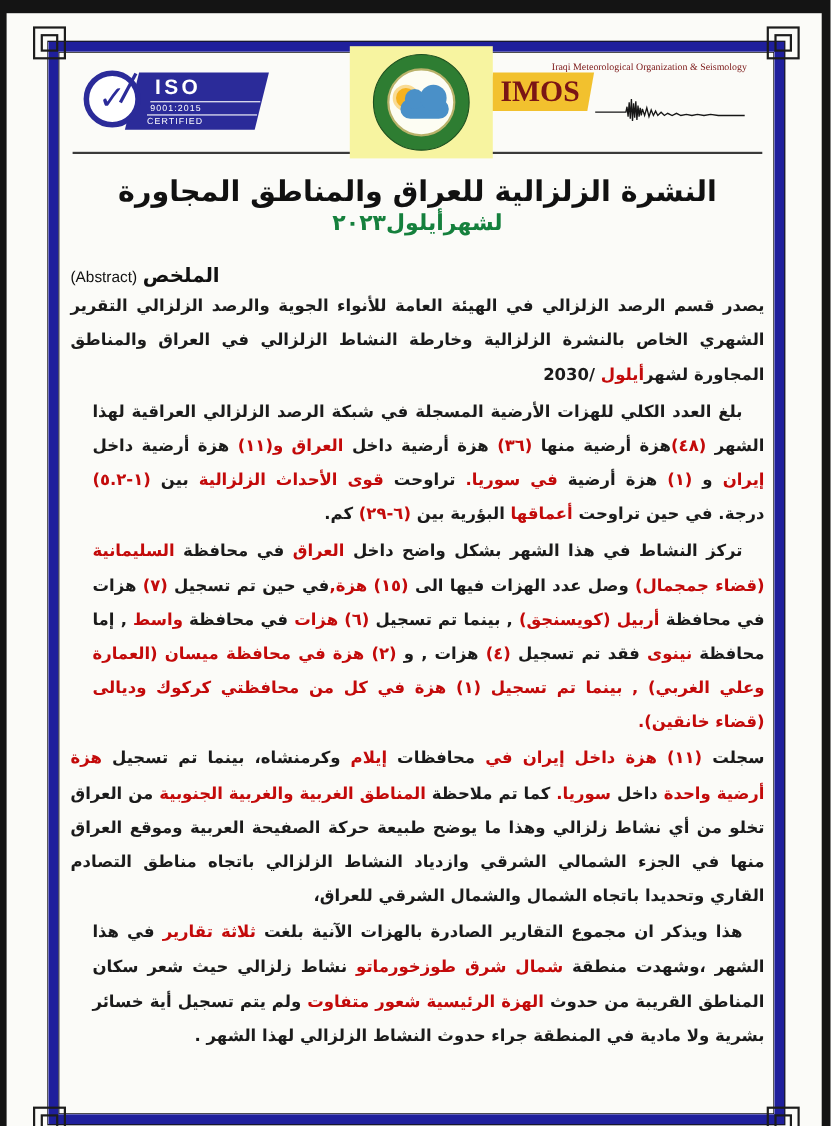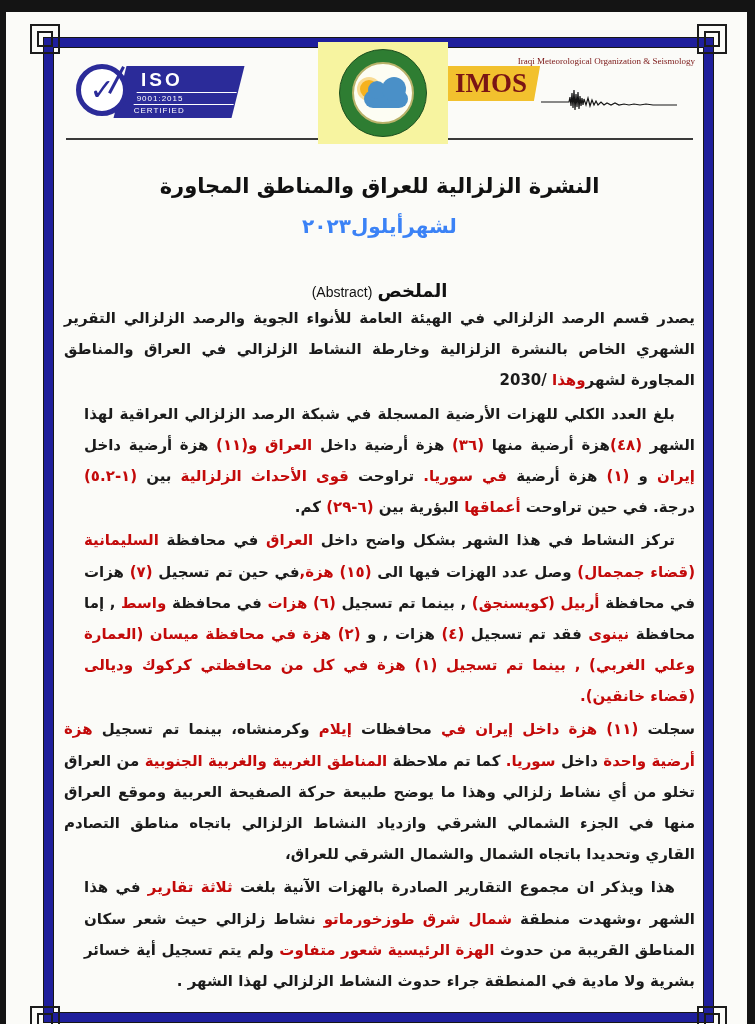--- a/index.html
+++ b/index.html
@@ -61,36 +61,36 @@
   .cloud::before { content:""; position: absolute; left: 4px; top: -9px; width: 18px; height: 18px;
                    background: #4a90c8; border-radius: 50%; }
   .cloud::after { content:""; position: absolute; left: 18px; top: -13px; width: 24px; height: 24px;
                   background: #4a90c8; border-radius: 50%; }
   .sun { position: absolute; left: 6px; top: 16px; width: 18px; height: 18px; border-radius: 50%;
          background: #f5b21e; box-shadow: 0 0 0 3px rgba(245,178,30,.45); }
 
   
   .imos { position: absolute; right: 0; top: 10px; width: 250px; height: 76px;
           font-family: "Liberation Serif", serif; }
-  .imos-name { position: absolute; right: 0; top: 0; font-size: 9px; color: #7a1515;
+  .imos-name { position: absolute; right: 16px; top: 0; font-size: 9px; color: #7a1515;
                white-space: nowrap; }
   .imos-acronym { position: absolute; left: 0; top: 10px; background: #f2c12e;
                   transform: skewX(-10deg); padding: 2px 10px;
                   font-size: 27px; font-weight: bold; color: #7a1515; }
   .imos-acronym span { display: inline-block; transform: skewX(10deg); }
   .imos-wave { position: absolute; left: 96px; top: 28px; }
 
   
-  .doc-title { text-align: center; font-size: 21px; font-weight: bold; color: #111;
-               margin-top: 14px; direction: rtl; }
-  .doc-subtitle { text-align: center; font-size: 20px; font-weight: bold; color: #3b82f6;
-                  margin-top: 16px; direction: rtl; }
+  .doc-title { text-align: center; font-size: 26px; font-weight: bold; color: #111;
+               direction: rtl; }
+  .doc-subtitle { text-align: center; font-size: 20px; font-weight: bold; color: #15803d;
+                  direction: rtl; }
 
   
-  .abstract-heading { direction: rtl; text-align: center; margin-top: 42px; color: #111; }
+  .abstract-heading { direction: rtl; text-align: left; margin-top: 26px; color: #111; }
   .abstract-heading .ar { font-size: 18px; font-weight: bold; }
   .abstract-heading .en { font-size: 14px; font-weight: normal;
                           font-family: "Liberation Sans", sans-serif; }
 
   .body-par { direction: rtl; text-align: justify; font-size: 15px; font-weight: bold;
               color: #1b1b1b; line-height: 2.08; margin-top: 2px; }
   .body-par.indent { text-indent: 20px; margin-left: 20px; }
   .red { color: #c30a0a; }
 </style>
 </head>
@@ -139,20 +139,20 @@
     </div>
 
     <h1 class="doc-title">النشرة الزلزالية للعراق والمناطق المجاورة</h1>
     <h2 class="doc-subtitle">لشهرأيلول٢٠٢٣</h2>
 
     <div class="abstract-heading">
       <span class="ar">الملخص</span>
       <span class="en">(Abstract)</span>
     </div>
 
-    <p class="body-par"><span>يصدر قسم الرصد الزلزالي في الهيئة العامة للأنواء الجوية والرصد الزلزالي التقرير الشهري الخاص بالنشرة الزلزالية وخارطة النشاط الزلزالي في العراق والمناطق المجاورة لشهر</span><span class="red">وهذا</span><span> /2030</span></p>
+    <p class="body-par"><span>يصدر قسم الرصد الزلزالي في الهيئة العامة للأنواء الجوية والرصد الزلزالي التقرير الشهري الخاص بالنشرة الزلزالية وخارطة النشاط الزلزالي في العراق والمناطق المجاورة لشهر</span><span class="red">أيلول</span><span> /2030</span></p>
     <p class="body-par indent"><span>بلغ العدد الكلي للهزات الأرضية المسجلة في شبكة الرصد الزلزالي العراقية لهذا الشهر </span><span class="red">(٤٨)</span><span>هزة أرضية منها </span><span class="red">(٣٦)</span><span> هزة أرضية داخل </span><span class="red">العراق</span><span> </span><span class="red">و(١١)</span><span> هزة أرضية داخل </span><span class="red">إيران</span><span> و </span><span class="red">(١)</span><span> هزة أرضية </span><span class="red">في سوريا.</span><span> تراوحت </span><span class="red">قوى الأحداث الزلزالية</span><span> بين </span><span class="red">(١-٥.٢)</span><span> درجة. في حين تراوحت </span><span class="red">أعماقها</span><span> البؤرية بين </span><span class="red">(٦-٢٩)</span><span> كم.</span></p>
     <p class="body-par indent"><span>تركز النشاط في هذا الشهر بشكل واضح داخل </span><span class="red">العراق</span><span> في محافظة </span><span class="red">السليمانية (قضاء جمجمال)</span><span> وصل عدد الهزات فيها الى </span><span class="red">(١٥) هزة,</span><span>في حين تم تسجيل </span><span class="red">(٧)</span><span> هزات في محافظة </span><span class="red">أربيل (كويسنجق)</span><span> , بينما تم تسجيل </span><span class="red">(٦) هزات</span><span> في محافظة </span><span class="red">واسط</span><span> , إما محافظة </span><span class="red">نينوى</span><span> فقد تم تسجيل </span><span class="red">(٤)</span><span> هزات , و </span><span class="red">(٢) هزة في محافظة ميسان (العمارة وعلي الغربي) , بينما تم تسجيل (١) هزة في كل من محافظتي كركوك وديالى (قضاء خانقين).</span></p>
     <p class="body-par"><span>سجلت </span><span class="red">(١١) هزة داخل إيران في</span><span> محافظات </span><span class="red">إيلام</span><span> وكرمنشاه، بينما تم تسجيل </span><span class="red">هزة أرضية واحدة</span><span> داخل </span><span class="red">سوريا.</span><span> كما تم ملاحظة </span><span class="red">المناطق الغربية والغربية الجنوبية</span><span> من العراق تخلو من أي نشاط زلزالي وهذا ما يوضح طبيعة حركة الصفيحة العربية وموقع العراق منها في الجزء الشمالي الشرقي وازدياد النشاط الزلزالي باتجاه مناطق التصادم القاري وتحديدا باتجاه الشمال والشمال الشرقي للعراق،</span></p>
     <p class="body-par indent"><span>هذا ويذكر ان مجموع التقارير الصادرة بالهزات الآنية بلغت </span><span class="red">ثلاثة تقارير</span><span> في هذا الشهر ،وشهدت منطقة </span><span class="red">شمال شرق طوزخورماتو</span><span> نشاط زلزالي حيث شعر سكان المناطق القريبة من حدوث </span><span class="red">الهزة الرئيسية شعور متفاوت</span><span> ولم يتم تسجيل أية خسائر بشرية ولا مادية في المنطقة جراء حدوث النشاط الزلزالي لهذا الشهر .</span></p>
 
   </div>
 </div>
 
 </body></html>

